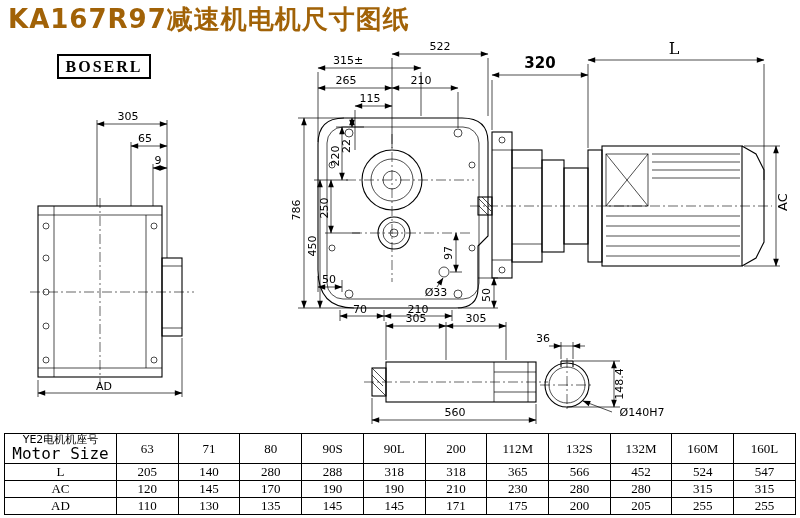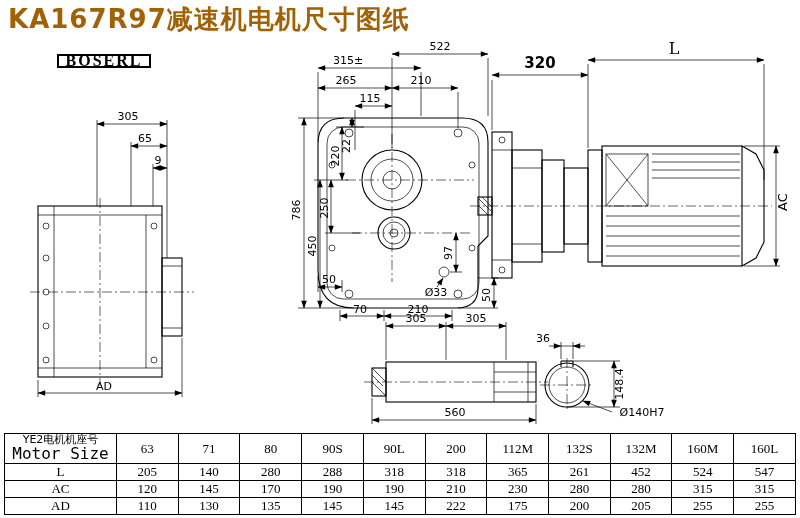--- a/index.html
+++ b/index.html
@@ -1,19 +1,19 @@
 <!DOCTYPE html>
 <html><head>
 <meta charset="utf-8">
 <style>
   *{margin:0;padding:0;box-sizing:border-box}
   html,body{width:800px;height:518px;background:#fff;overflow:hidden;position:relative;
     font-family:"DejaVu Sans",sans-serif}
   .title{position:absolute;left:8px;top:2px;font-size:26px;font-weight:bold;color:#a16207;letter-spacing:1px;white-space:nowrap}
-  .brand{position:absolute;left:57px;top:54px;width:94px;height:14px;border:2px solid #000;
+  .brand{position:absolute;left:57px;top:54px;width:94px;height:25px;border:2px solid #000;
     display:flex;align-items:center;justify-content:center;background:#fff}
   .brand span{font-family:"Liberation Serif",serif;font-weight:bold;font-size:16px;letter-spacing:2px;color:#000}
   svg.drawing{position:absolute;left:0;top:0}
   .ln{fill:none;stroke:#000;stroke-width:1.1}
   .thin{fill:none;stroke:#000;stroke-width:0.7}
   .cl{fill:none;stroke:#000;stroke-width:0.6;stroke-dasharray:10 3 2 3}
   .dim{fill:none;stroke:#000;stroke-width:0.7}
   .t{font:11px "DejaVu Sans",sans-serif;fill:#000;text-anchor:middle}
   .t320{font:bold 15px "DejaVu Sans",sans-serif;fill:#000;text-anchor:middle}
   .tL{font:16px "DejaVu Serif",serif;fill:#000;text-anchor:middle}
@@ -271,21 +271,21 @@
   <tbody>
       <tr>
         <th>L</th>
         <td>205</td>
         <td>140</td>
         <td>280</td>
         <td>288</td>
         <td>318</td>
         <td>318</td>
         <td>365</td>
-        <td>261</td>
+        <td>566</td>
         <td>452</td>
         <td>524</td>
         <td>547</td>
       </tr>
       <tr>
         <th>AC</th>
         <td>120</td>
         <td>145</td>
         <td>170</td>
         <td>190</td>
@@ -297,21 +297,21 @@
         <td>315</td>
         <td>315</td>
       </tr>
       <tr>
         <th>AD</th>
         <td>110</td>
         <td>130</td>
         <td>135</td>
         <td>145</td>
         <td>145</td>
-        <td>222</td>
+        <td>171</td>
         <td>175</td>
         <td>200</td>
         <td>205</td>
         <td>255</td>
         <td>255</td>
       </tr>
     </tbody>
 </table>
 
 </body></html>

